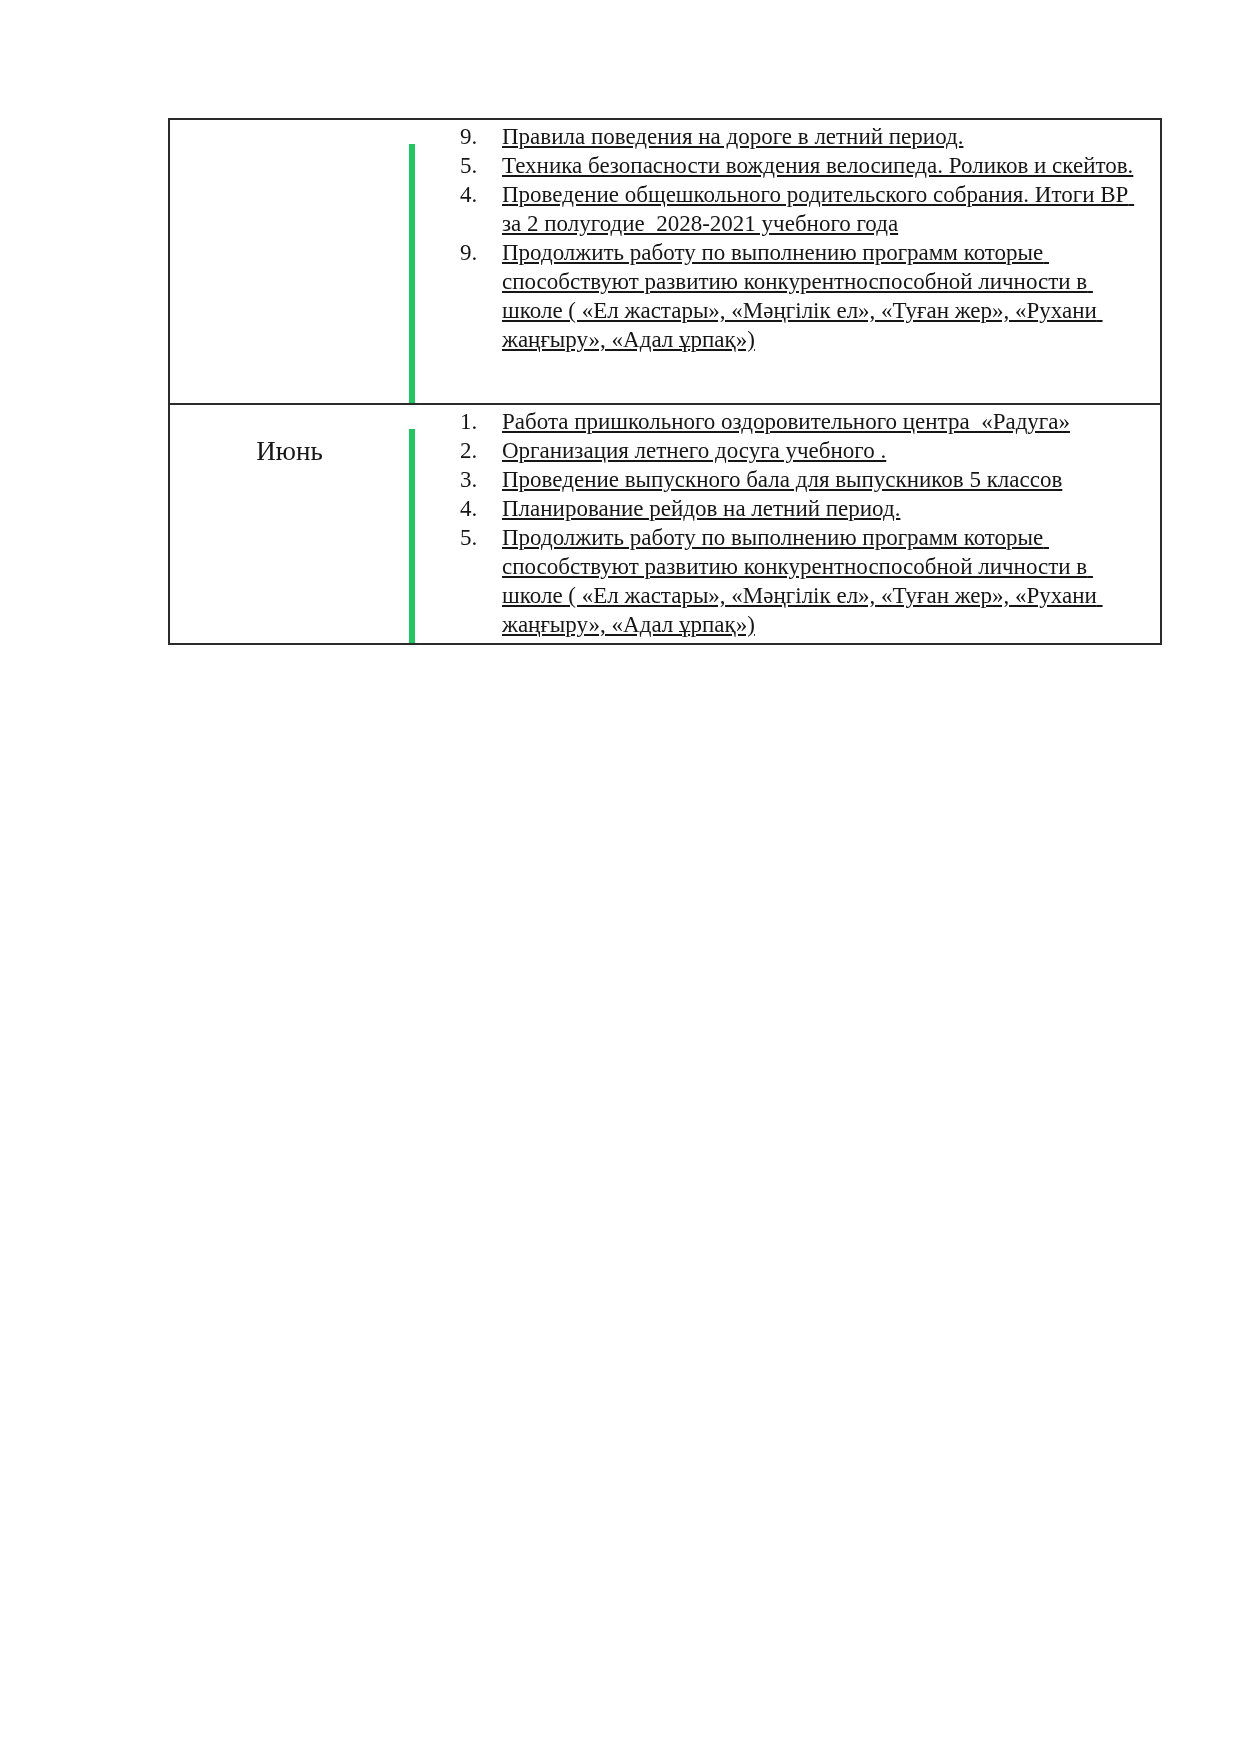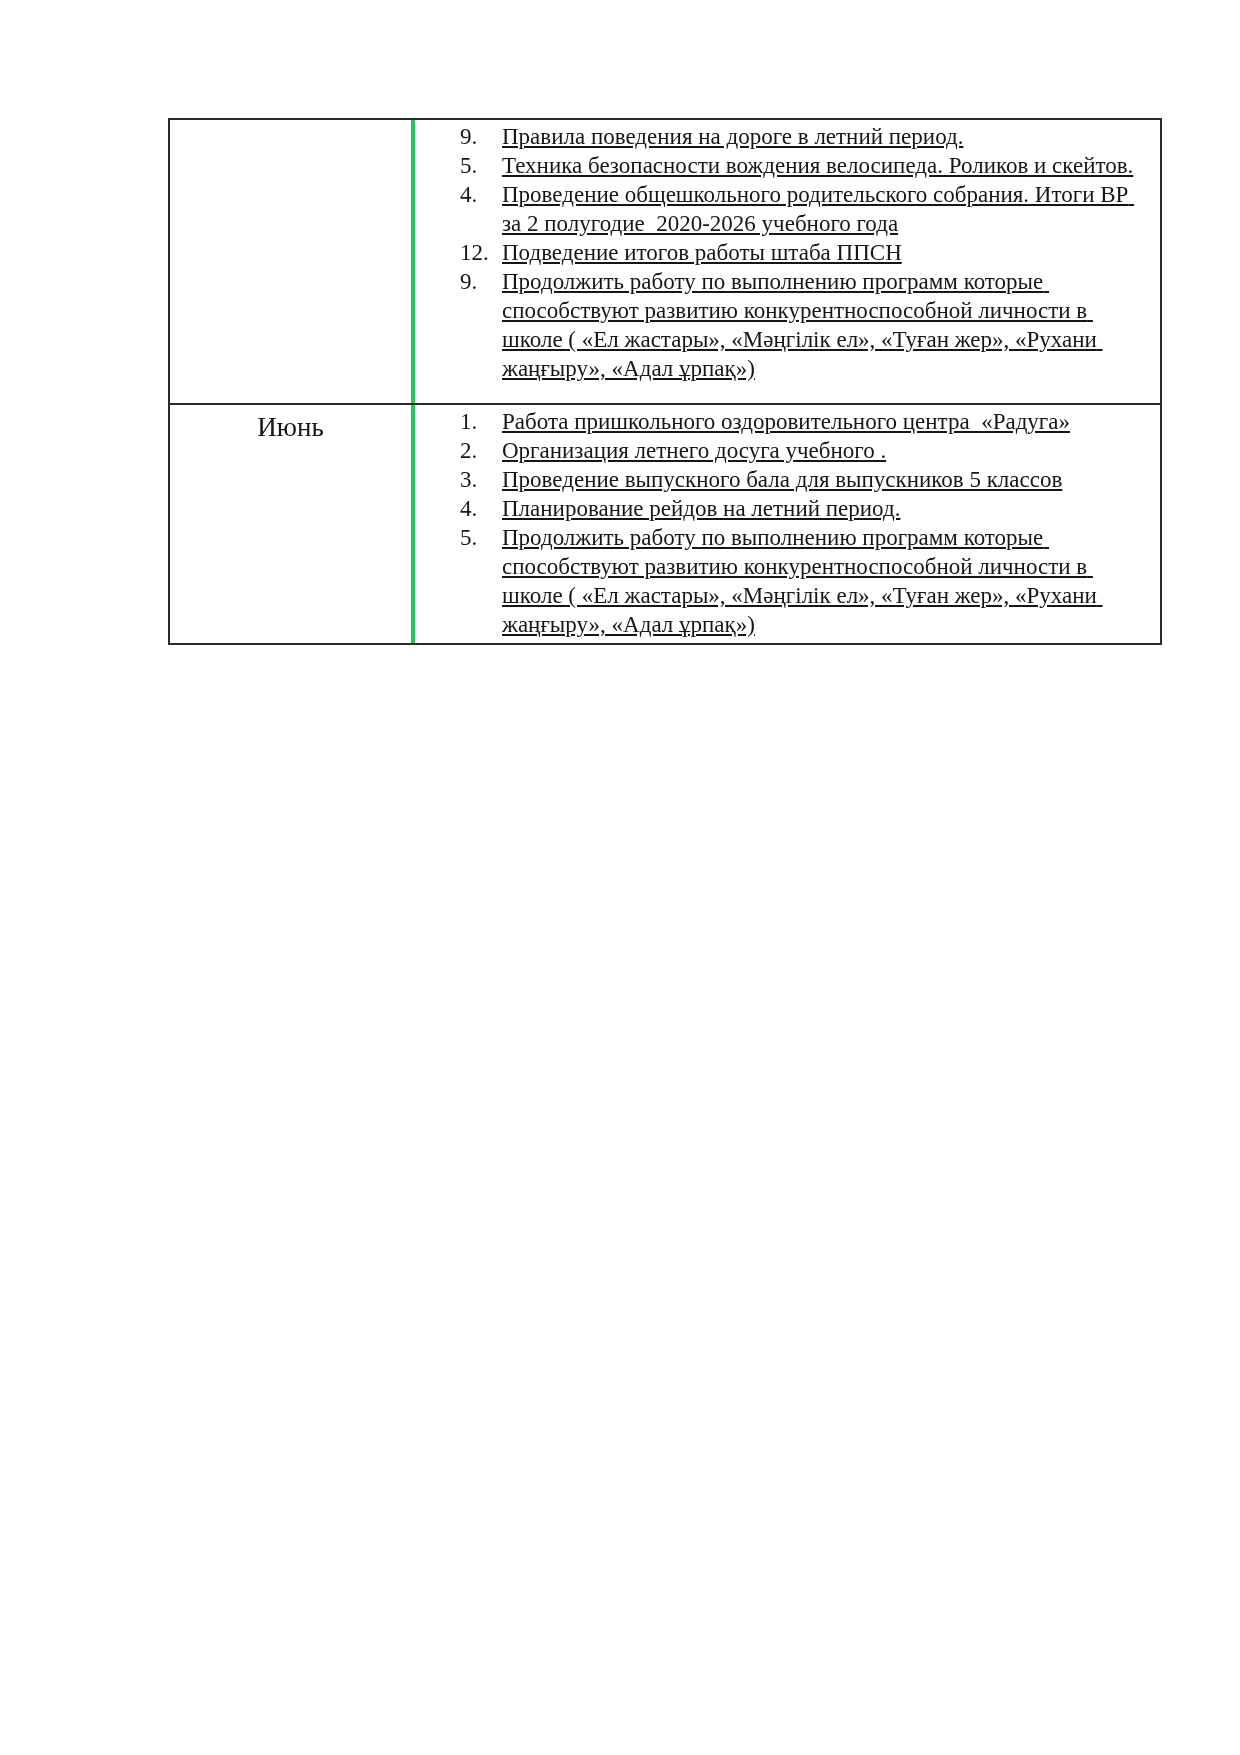--- a/index.html
+++ b/index.html
@@ -27,26 +27,27 @@
   .doc-row {
     display: flex;
     align-items: stretch;
   }
   .doc-row + .doc-row {
     border-top: 2px solid #2b2b2b;
   }
   .cell-month {
     width: 245px;
     flex: 0 0 245px;
-    border-right: 4px solid #22c55e;
+    border-right: 6px solid #22c55e;
     box-sizing: border-box;
     text-align: center;
     padding-top: 6px;
     font-size: 27px;
     line-height: 32px;
+    margin-top: 24px;
   }
   .cell-items {
     flex: 1 1 auto;
     box-sizing: border-box;
     padding: 2px 8px 4px 45px;
     font-size: 23px;
     line-height: 29px;
   }
   .row-first .cell-items { min-height: 283px; }
   .row-second .cell-items { min-height: 224px; }
@@ -78,25 +79,21 @@
         <div class="list-item">
           <span class="item-num">9.</span>
           <span class="item-text">Правила поведения на дороге в летний период.</span>
         </div>
         <div class="list-item">
           <span class="item-num">5.</span>
           <span class="item-text">Техника безопасности вождения велосипеда. Роликов и скейтов.</span>
         </div>
         <div class="list-item">
           <span class="item-num">4.</span>
-          <span class="item-text">Проведение общешкольного родительского собрания. Итоги ВР за 2 полугодие  2020-2026 учебного года</span>
-        </div>
-        <div class="list-item">
-          <span class="item-num">12.</span>
-          <span class="item-text">Подведение итогов работы штаба ППСН</span>
+          <span class="item-text">Проведение общешкольного родительского собрания. Итоги ВР за 2 полугодие  2028-2021 учебного года</span>
         </div>
         <div class="list-item">
           <span class="item-num">9.</span>
           <span class="item-text">Продолжить работу по выполнению программ которые способствуют развитию конкурентноспособной личности в школе ( «Ел жастары», «Мәңгілік ел», «Туған жер», «Рухани жаңғыру», «Адал ұрпақ»)</span>
         </div>
       </div>
     </div>
 
     <div class="doc-row row-second">
       <div class="cell-month">

